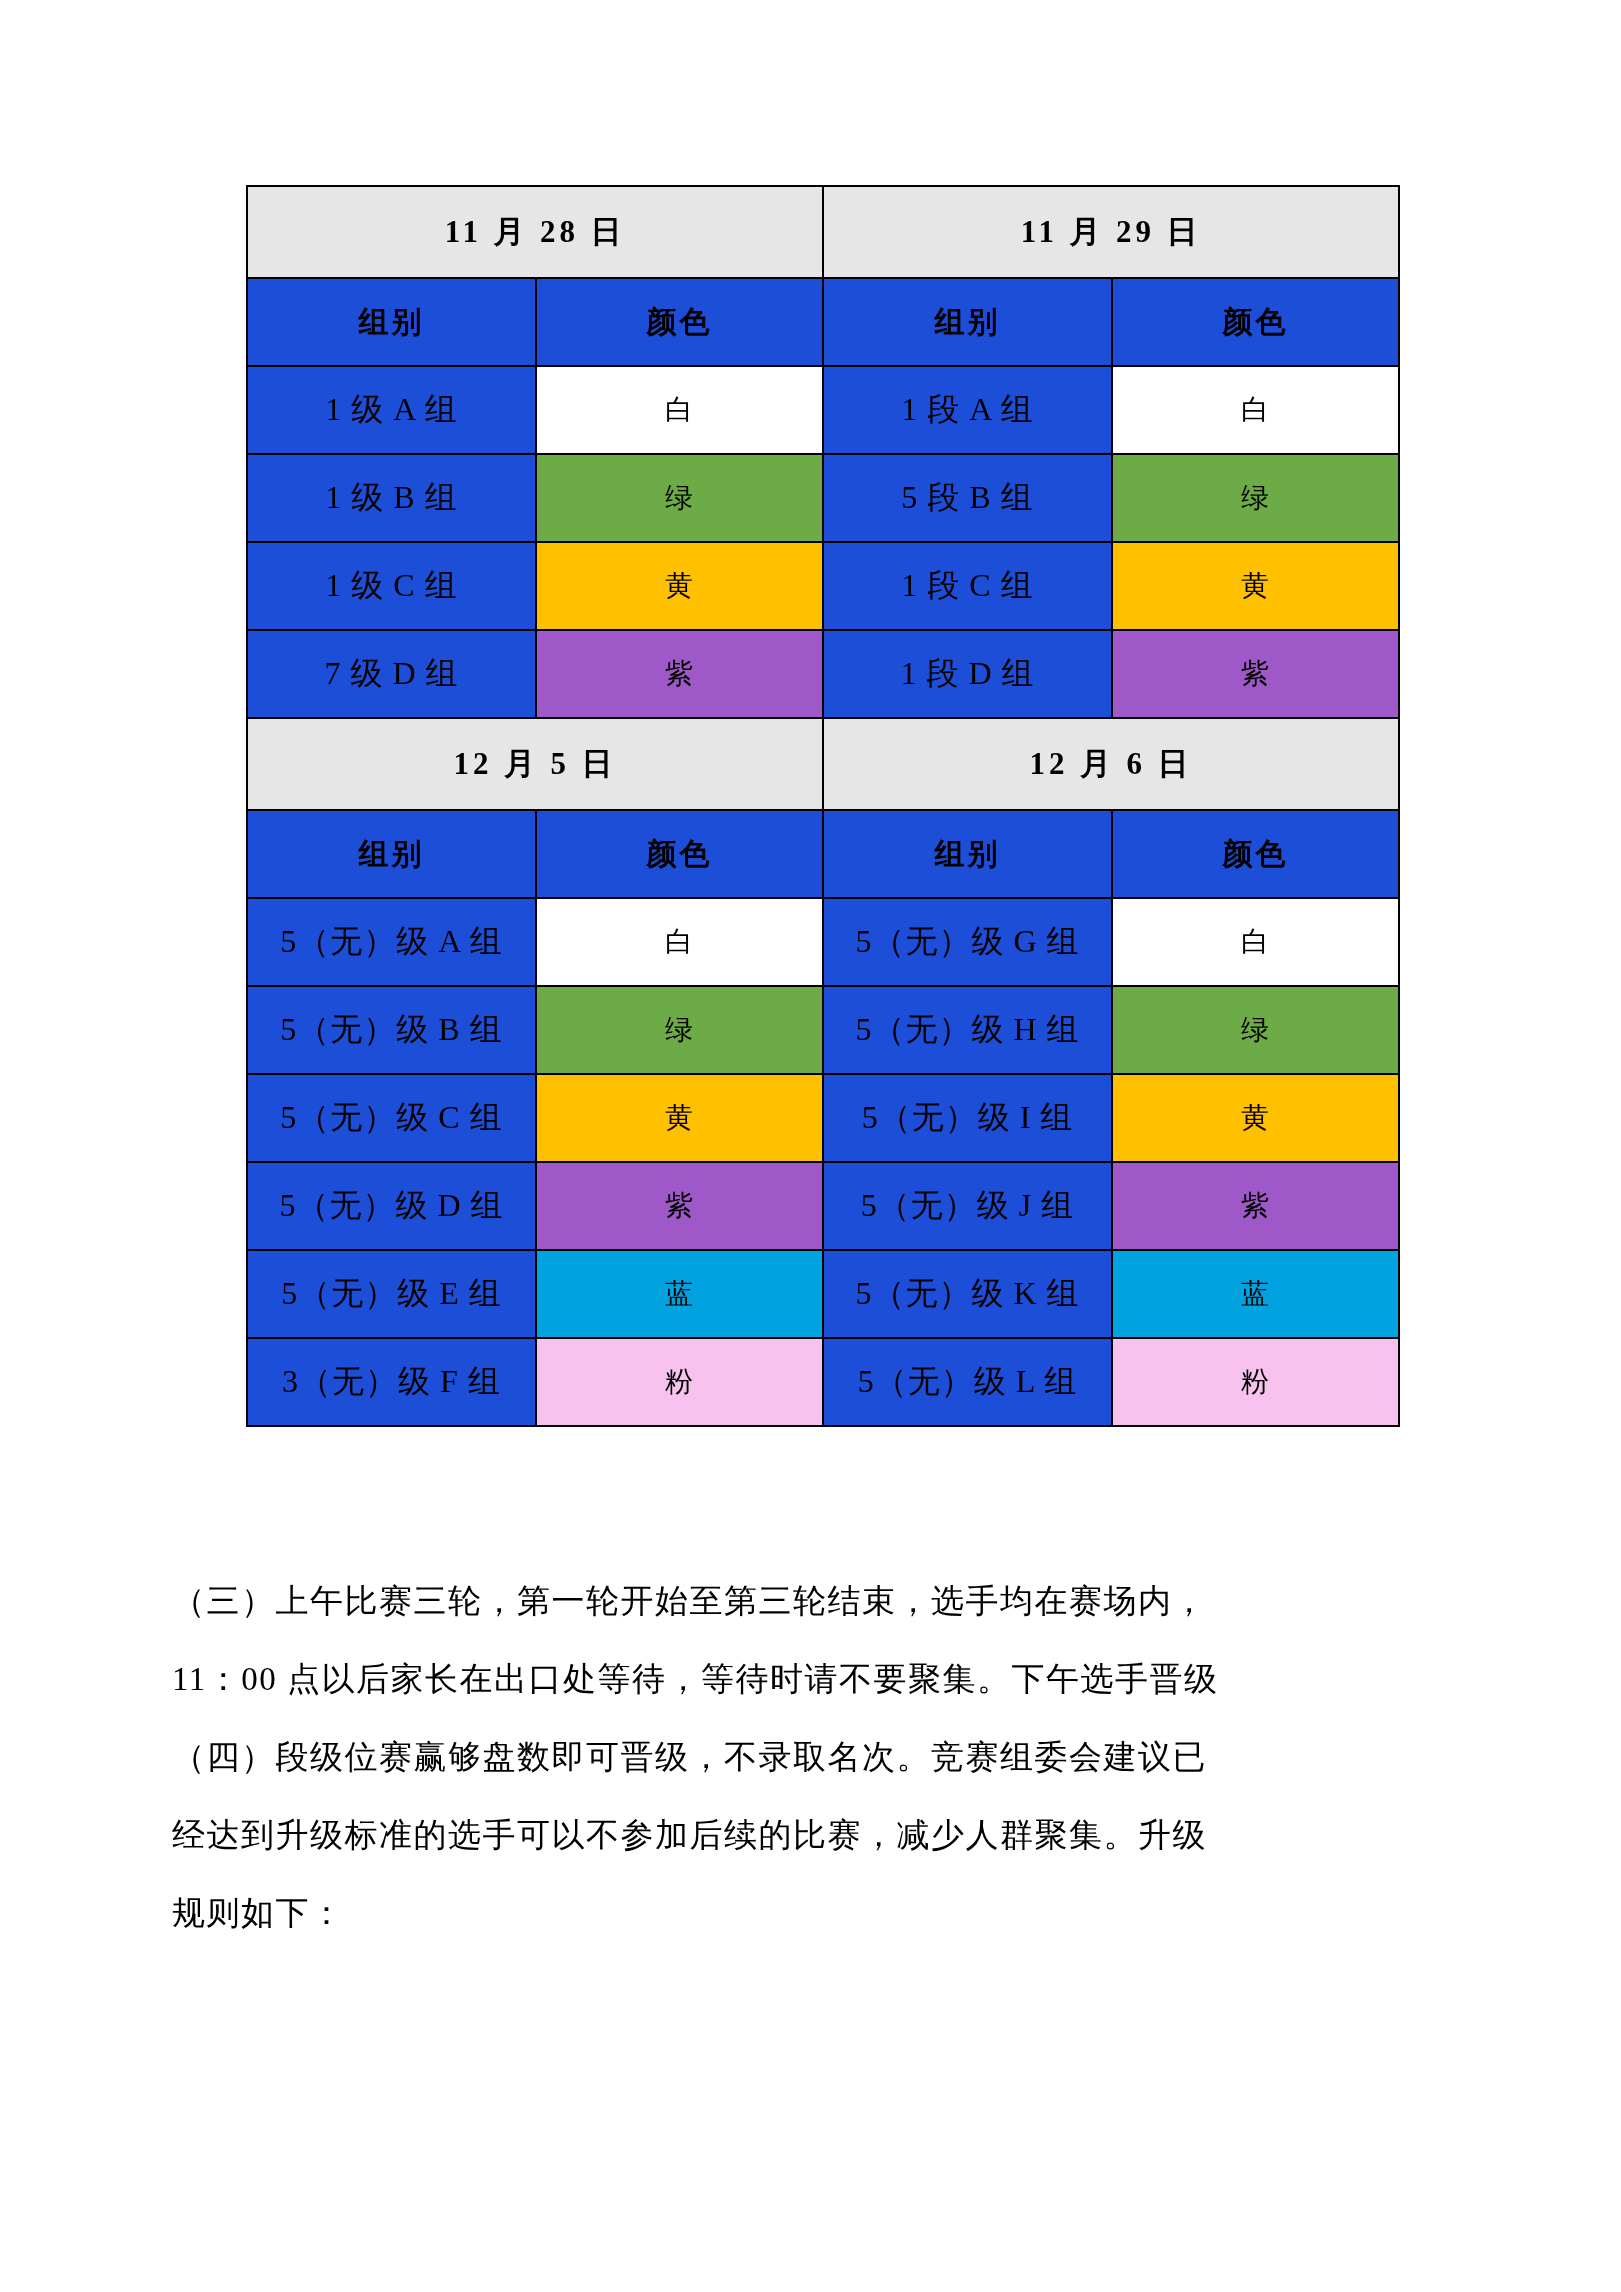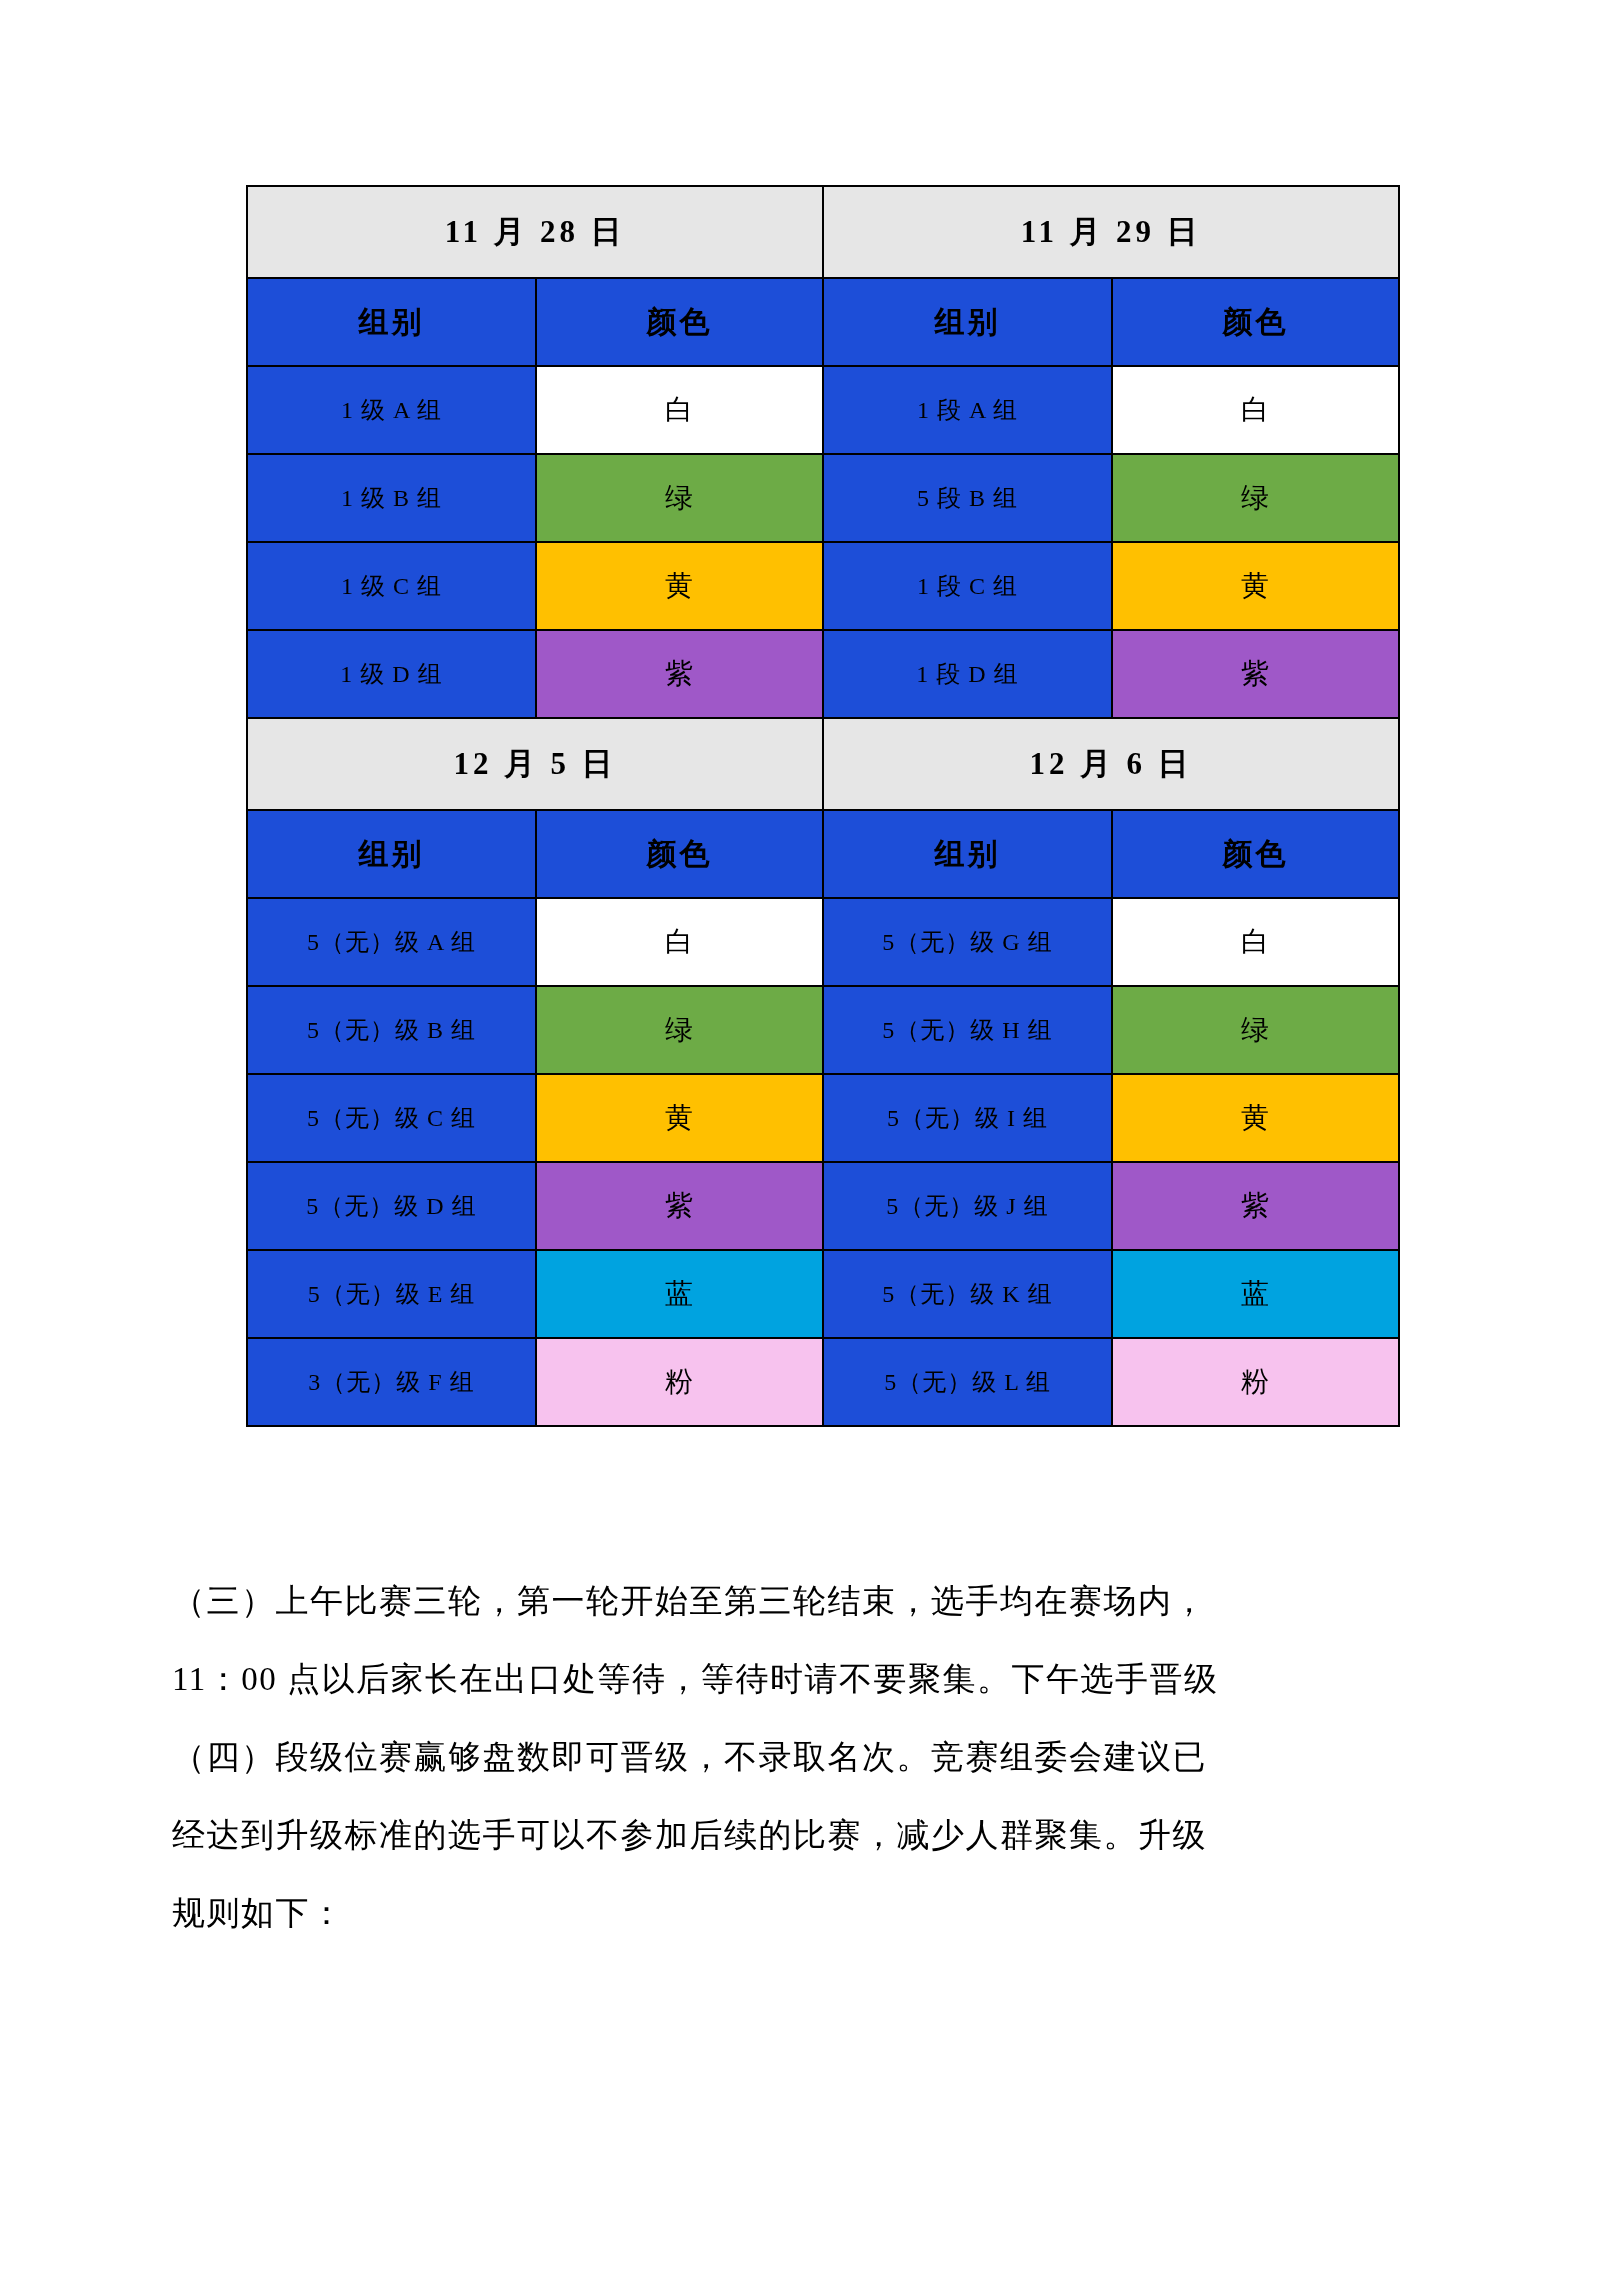--- a/index.html
+++ b/index.html
@@ -52,21 +52,21 @@
     font-size: 31px;
     height: 90px;
     letter-spacing: 3.9px;
   }
   td.col-header {
     font-weight: bold;
     font-size: 30px;
     letter-spacing: 2.9px;
   }
   td.group-cell {
-    font-size: 24px;
+    font-size: 32px;
     letter-spacing: 1px;
   }
   td.color-cell {
     font-size: 28px;
     letter-spacing: 1px;
   }
   td.empty-cell { background: #ffffff; }
 
   
   .sw-white  { background: #ffffff !important; }
@@ -130,21 +130,21 @@
           <td class="group-cell">5 段 B 组</td>
           <td class="color-cell sw-green">绿</td>
         </tr>
         <tr>
           <td class="group-cell">1 级 C 组</td>
           <td class="color-cell sw-yellow">黄</td>
           <td class="group-cell">1 段 C 组</td>
           <td class="color-cell sw-yellow">黄</td>
         </tr>
         <tr>
-          <td class="group-cell">1 级 D 组</td>
+          <td class="group-cell">7 级 D 组</td>
           <td class="color-cell sw-purple">紫</td>
           <td class="group-cell">1 段 D 组</td>
           <td class="color-cell sw-purple">紫</td>
         </tr>
         <tr>
           <td class="date-header" colspan="2">12 月 5 日</td>
           <td class="date-header" colspan="2">12 月 6 日</td>
         </tr>
         <tr>
           <td class="col-header">组别</td>

